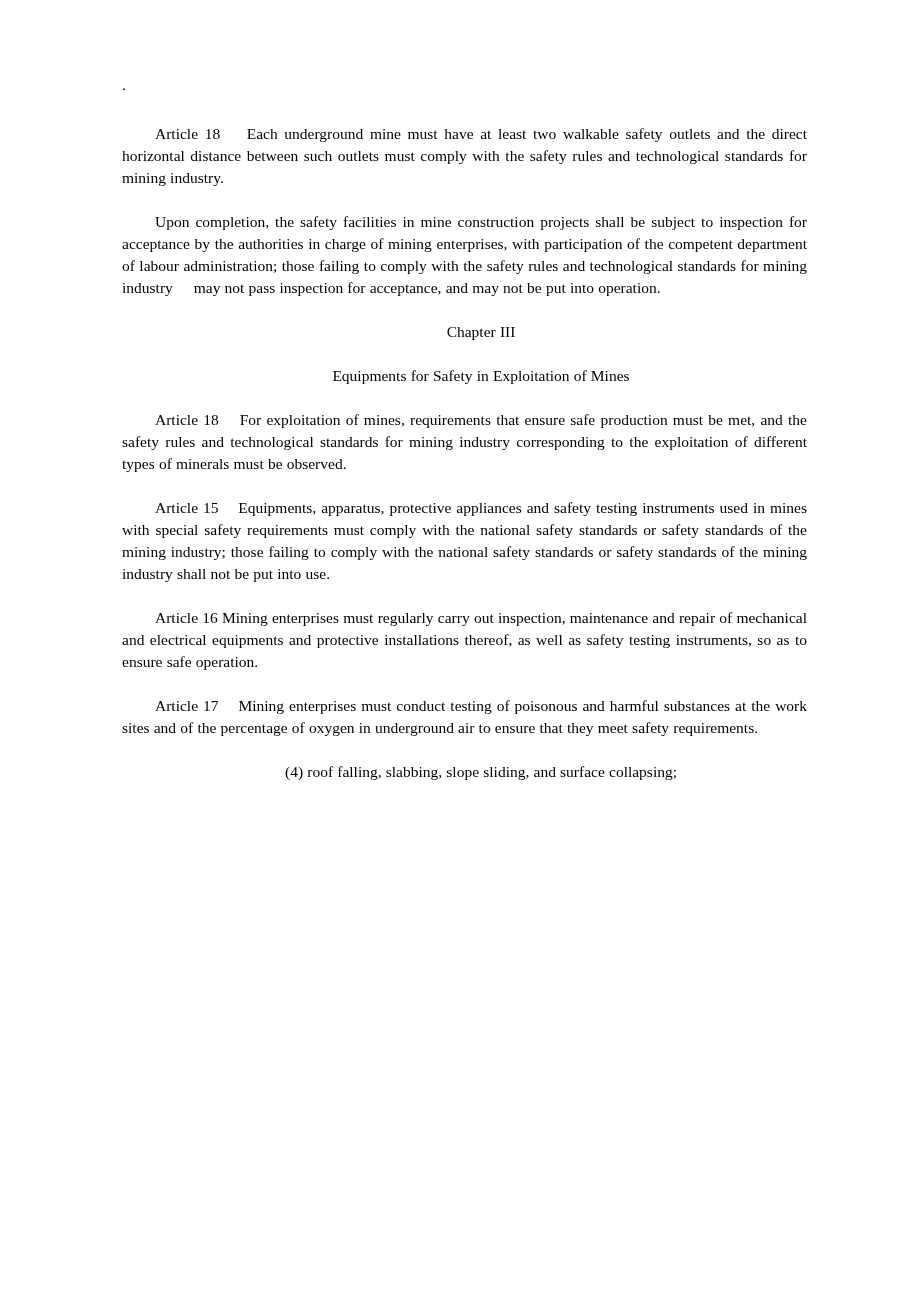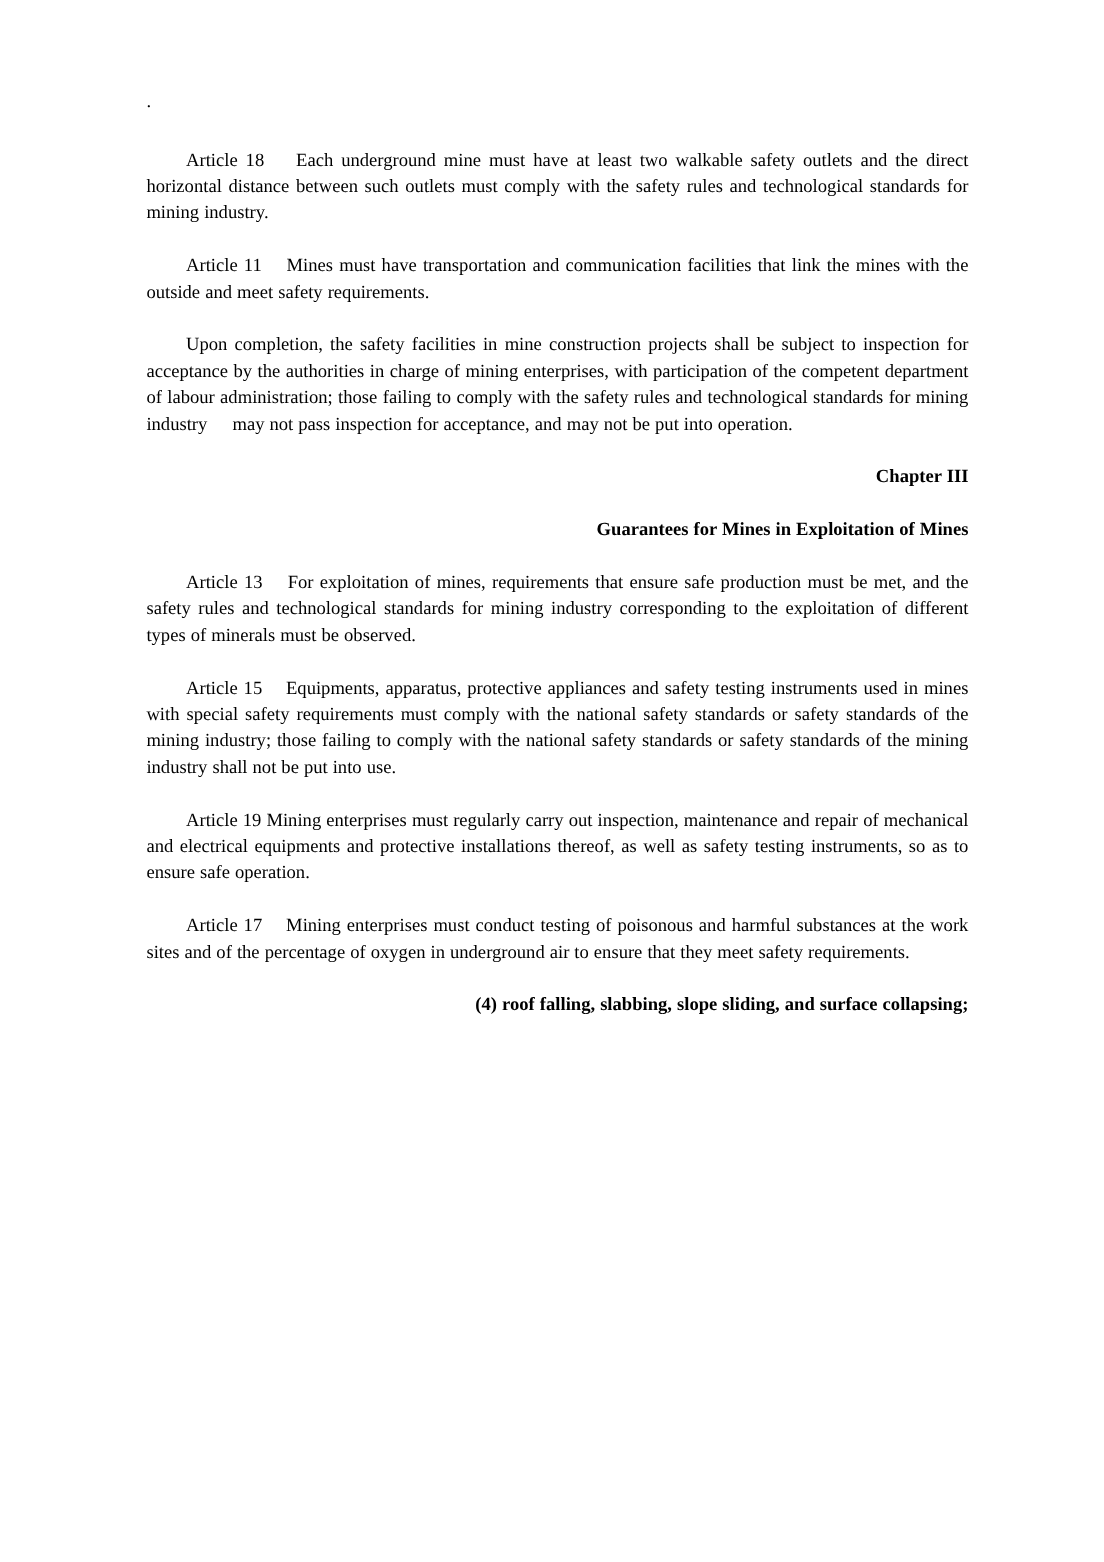--- a/index.html
+++ b/index.html
@@ -27,34 +27,32 @@
     white-space: pre-wrap;
     word-spacing: 0.02em;
   }
   .para.dot {
     margin: 0 0 27px 0;
     text-indent: 0;
     text-align: left;
   }
   .para.heading,
   .para.item {
-    text-align: right;
-    font-weight: bold;
+    text-align: center;
   }
 </style>
 </head>
 <body>
 
 <div class="page">
   <p class="para dot">.</p>
   <div>
       <p class="para body">Article 18    Each underground mine must have at least two walkable safety outlets and the direct horizontal distance between such outlets must comply with the safety rules and technological standards for mining industry.</p>
-      <p class="para body">Article 11    Mines must have transportation and communication facilities that link the mines with the outside and meet safety requirements.</p>
       <p class="para body">Upon completion, the safety facilities in mine construction projects shall be subject to inspection for acceptance by the authorities in charge of mining enterprises, with participation of the competent department of labour administration; those failing to comply with the safety rules and technological standards for mining industry     may not pass inspection for acceptance, and may not be put into operation.</p>
       <p class="para heading">Chapter III</p>
-      <p class="para heading">Guarantees for Mines in Exploitation of Mines</p>
-      <p class="para body">Article 13    For exploitation of mines, requirements that ensure safe production must be met, and the safety rules and technological standards for mining industry corresponding to the exploitation of different types of minerals must be observed.</p>
+      <p class="para heading">Equipments for Safety in Exploitation of Mines</p>
+      <p class="para body">Article 18    For exploitation of mines, requirements that ensure safe production must be met, and the safety rules and technological standards for mining industry corresponding to the exploitation of different types of minerals must be observed.</p>
       <p class="para body">Article 15    Equipments, apparatus, protective appliances and safety testing instruments used in mines with special safety requirements must comply with the national safety standards or safety standards of the mining industry; those failing to comply with the national safety standards or safety standards of the mining industry shall not be put into use.</p>
-      <p class="para body">Article 19 Mining enterprises must regularly carry out inspection, maintenance and repair of mechanical and electrical equipments and protective installations thereof, as well as safety testing instruments, so as to ensure safe operation.</p>
+      <p class="para body">Article 16 Mining enterprises must regularly carry out inspection, maintenance and repair of mechanical and electrical equipments and protective installations thereof, as well as safety testing instruments, so as to ensure safe operation.</p>
       <p class="para body">Article 17    Mining enterprises must conduct testing of poisonous and harmful substances at the work sites and of the percentage of oxygen in underground air to ensure that they meet safety requirements.</p>
       <p class="para item">(4) roof falling, slabbing, slope sliding, and surface collapsing;</p>
     </div>
 </div>
 
 </body></html>

